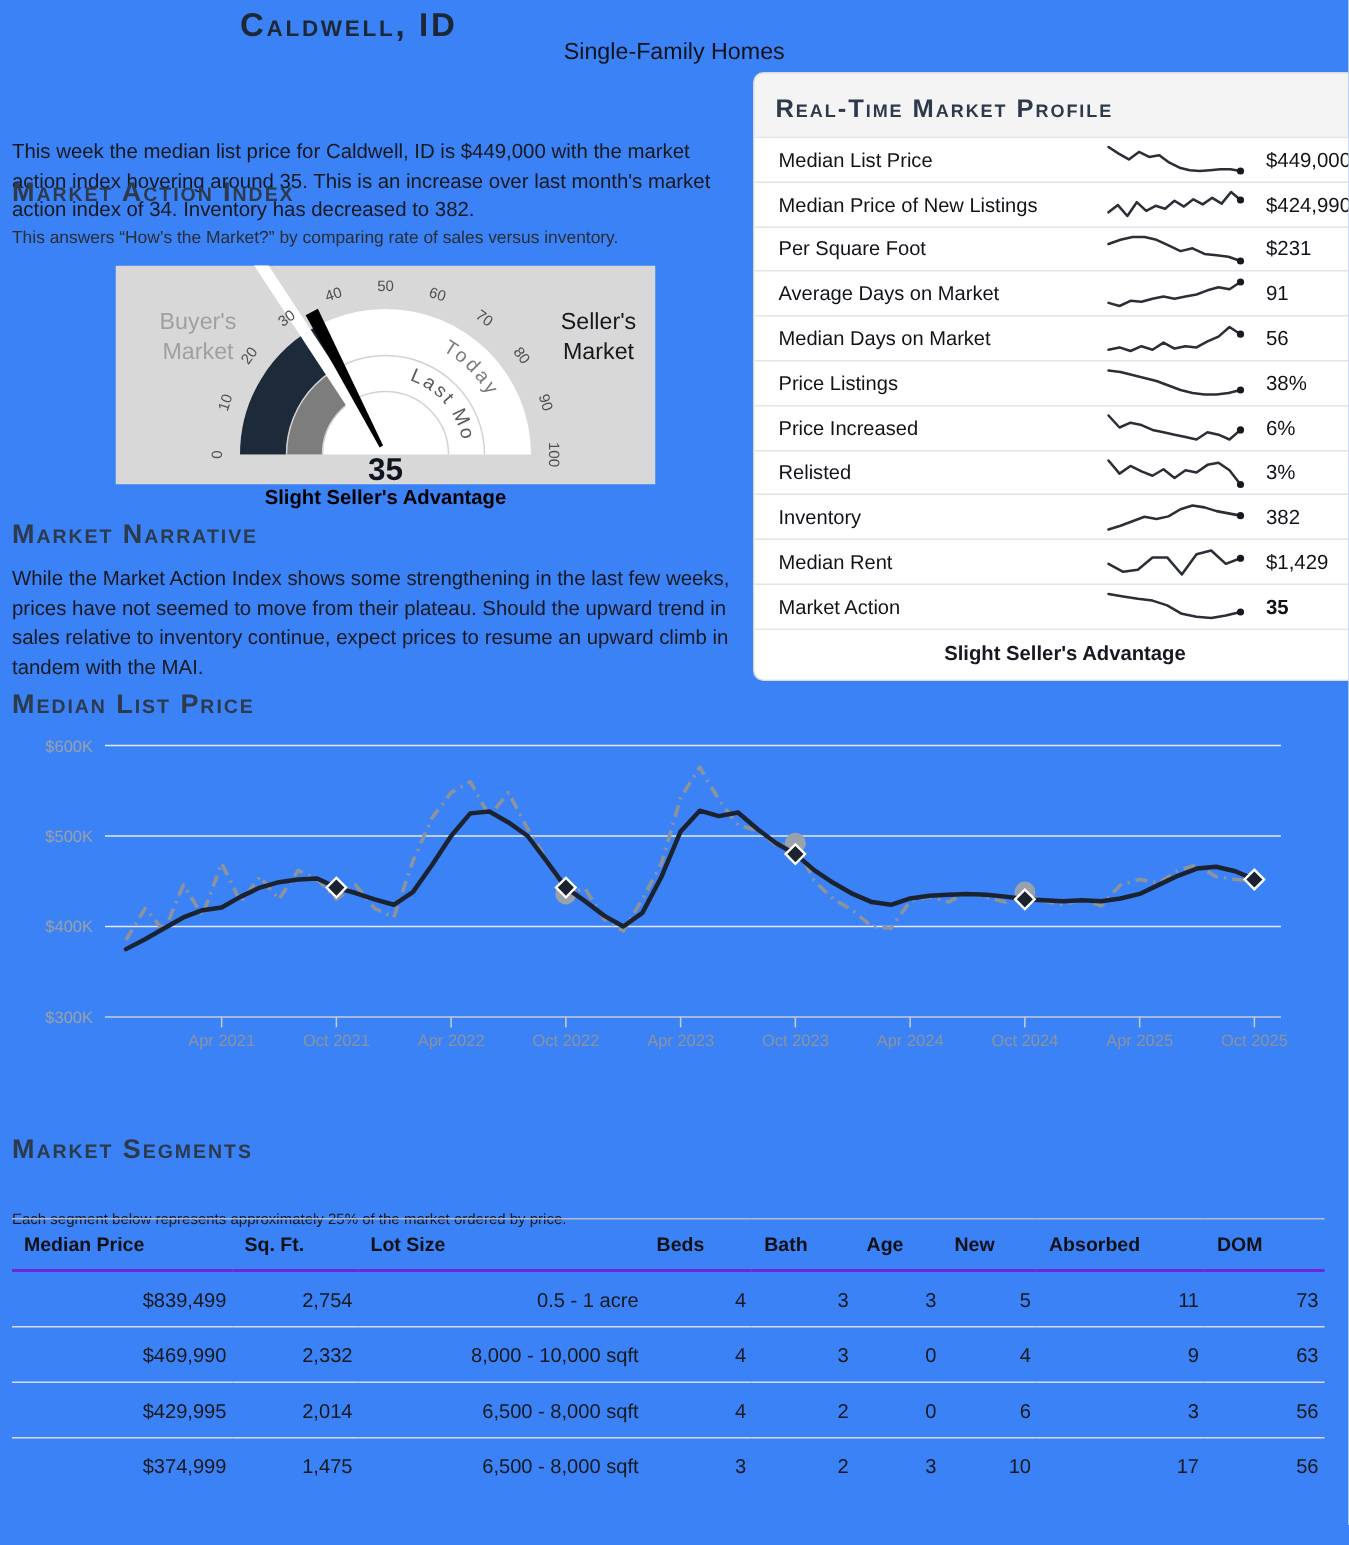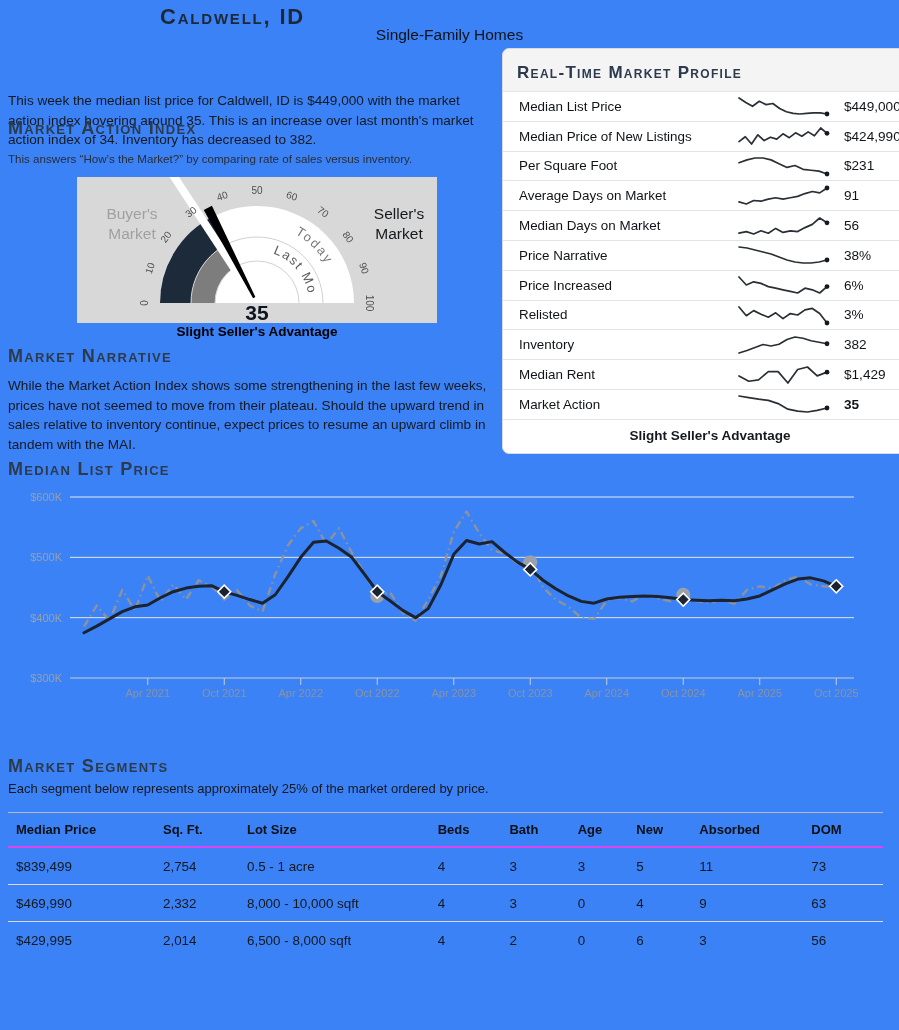--- a/index.html
+++ b/index.html
@@ -36,25 +36,25 @@
   .profile-footer { background:#fff; border-top:1px solid #e3e4e8; text-align:center;
         padding:8px 0 10px 0; font-weight:700; font-size:13.5px; border-radius:0 0 7px 7px; }
 
   .mlp-h { position:absolute; left:8px; top:459px; }
   .chart-svg { position:absolute; left:4px; top:488px; }
   .legend { position:absolute; left:0; top:710px; width:899px; display:flex; justify-content:center; gap:30px; }
   .legend-item { display:flex; align-items:center; gap:8px; font-size:14px; font-weight:700; color:#23262c; }
   .legend-swatch { display:inline-block; border-radius:2px; }
 
   .seg-h { position:absolute; left:8px; top:756px; }
-  .seg-desc { position:absolute; left:8px; top:781px; font-size:13px; color:#15181d; }
+  .seg-desc { position:absolute; left:8px; top:808px; font-size:10px; color:#15181d; }
   .seg-table { position:absolute; left:8px; top:812px; width:875px; border-collapse:collapse; }
   .seg-table th { text-align:left; font-size:13px; color:#0d1014; padding:9px 4px 9px 8px;
-        border-top:1.5px solid #b7bcc4; border-bottom:2px solid #d946ef; }
-  .seg-table td { text-align:left; font-size:13.4px; color:#15181d; padding:10.5px 4px 10.5px 8px;
+        border-top:1.5px solid #b7bcc4; border-bottom:2px solid #6d28d9; }
+  .seg-table td { text-align:right; font-size:13.4px; color:#15181d; padding:10.5px 4px 10.5px 8px;
         border-bottom:1px solid #d9dbe0; }
   .seg-table tr:last-child td { border-bottom:none; }
 </style>
 </head>
 <body>
 
 <div class="page">
 
   <div class="h1 sc">Caldwell, ID</div>
   <div class="subtitle">Single-Family Homes</div>
@@ -140,21 +140,21 @@
         </div>
         <div class="profile-row">
           <span class="pr-label">Median Days on Market</span>
           <svg class="pr-spark" width="100" height="26" viewBox="0 0 100 26">
             <polyline points="4,20.2 11.333333333333332,18.6 18.666666666666664,21 26,17.8 33.33333333333333,20.2 40.666666666666664,15.4 48,19.4 55.33333333333333,17.8 62.666666666666664,18.6 70,14.6 77.33333333333333,11.4 84.66666666666666,5 92,9.8" fill="none" stroke="#2a2f36" stroke-width="1.7" stroke-linejoin="round" stroke-linecap="round"></polyline>
             <circle cx="92" cy="9.8" r="2.4" fill="#16191f"></circle>
           </svg>
           <span class="pr-value">56</span>
         </div>
         <div class="profile-row">
-          <span class="pr-label">Price Narrative</span>
+          <span class="pr-label">Price Listings</span>
           <svg class="pr-spark" width="100" height="26" viewBox="0 0 100 26">
             <polyline points="4,5 12,6 20,8 28,10 36,12 44,15 52,18 60,20 68,21 76,21 84,20 92,18" fill="none" stroke="#2a2f36" stroke-width="1.7" stroke-linejoin="round" stroke-linecap="round"></polyline>
             <circle cx="92" cy="18" r="2.4" fill="#16191f"></circle>
           </svg>
           <span class="pr-value">38%</span>
         </div>
         <div class="profile-row">
           <span class="pr-label">Price Increased</span>
           <svg class="pr-spark" width="100" height="26" viewBox="0 0 100 26">
             <polyline points="4,5 11.333333333333332,13 18.666666666666664,9.8 26,11.4 33.33333333333333,14.6 40.666666666666664,16.2 48,17.8 55.33333333333333,19.4 62.666666666666664,21 70,16.2 77.33333333333333,17.8 84.66666666666666,21 92,14.6" fill="none" stroke="#2a2f36" stroke-width="1.7" stroke-linejoin="round" stroke-linecap="round"></polyline>
@@ -283,16 +283,27 @@
           <td>$429,995</td>
           <td>2,014</td>
           <td>6,500 - 8,000 sqft</td>
           <td>4</td>
           <td>2</td>
           <td>0</td>
           <td>6</td>
           <td>3</td>
           <td>56</td>
         </tr>
+        <tr>
+          <td>$374,999</td>
+          <td>1,475</td>
+          <td>6,500 - 8,000 sqft</td>
+          <td>3</td>
+          <td>2</td>
+          <td>3</td>
+          <td>10</td>
+          <td>17</td>
+          <td>56</td>
+        </tr>
       </tbody>
   </table>
 
 </div>
 
 </body></html>

